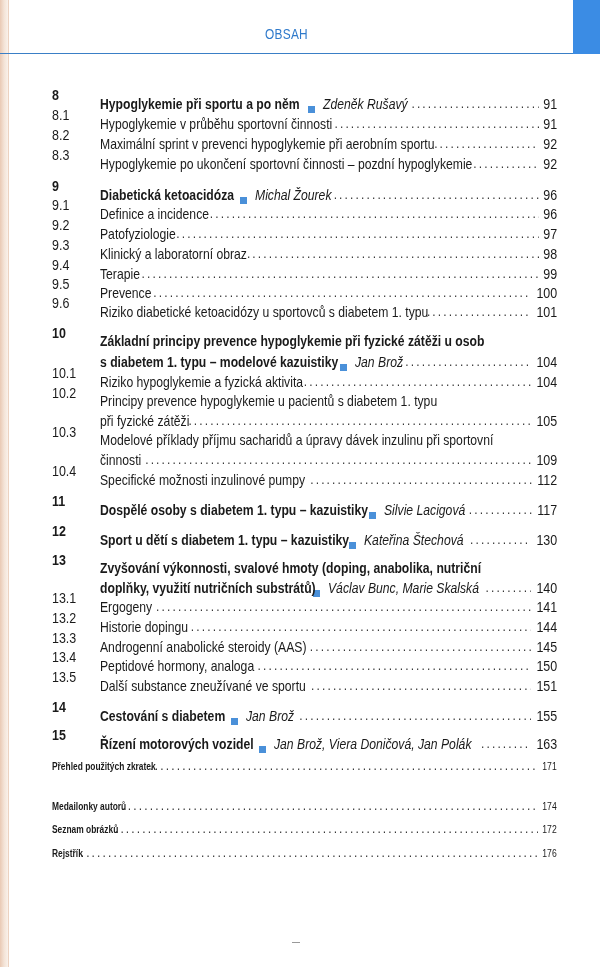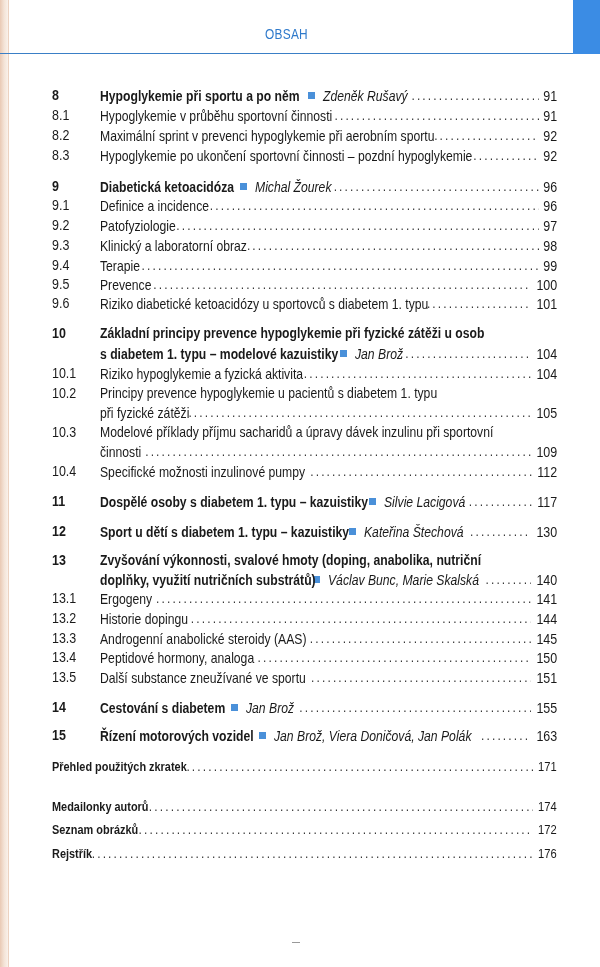--- a/index.html
+++ b/index.html
@@ -36,22 +36,22 @@
   .toc { position: absolute; left: 0; top: 0; width: 600px; }
   .row {
     position: absolute; left: 52px; width: 505px;
     font-size: 14.5px; line-height: 19px; height: 19px;
   }
   .row .num {
     position: absolute; left: 0; top: 0; width: 46px;
     display: inline-block; transform: scaleX(0.86); transform-origin: left;
   }
   .row .body {
-    position: absolute; left: 48px; right: 0; top: 0;
-    display: flex; align-items: center; white-space: nowrap; overflow: hidden;
+    position: absolute; left: 48px; right: 0; top: 8px;
+    display: flex; align-items: flex-end; white-space: nowrap; overflow: hidden;
   }
   .row .title-text { transform: scaleX(0.84); transform-origin: left; display: inline-block; }
   .row .lead {
     flex: 1 1 auto; overflow: hidden; margin: 0 2px;
     letter-spacing: 2.2px; color: #333;
   }
   .row .lead::before {
     content: ". . . . . . . . . . . . . . . . . . . . . . . . . . . . . . . . . . . . . . . . . . . . . . . . . . . . . . . . . . . . . . . . . . . . . . . . . . . . . . . . . . . . . . . . . . . . . . . . . . . . . . . . . . . . . . . . . . . . . . . . . . . . . . . . . . . . .";
     letter-spacing: -0.6px; font-size: 12px;
   }
@@ -65,21 +65,21 @@
     display: inline-block; width: 7px; height: 7px; background: #4a90d9;
     margin: 0 8px 1px 6px; vertical-align: middle; flex: 0 0 auto;
   }
   .author {
     font-style: italic; font-weight: normal; flex: 0 0 auto;
     transform: scaleX(0.84); transform-origin: left; display: inline-block;
     margin-right: -14px;
   }
   .standalone {
     position: absolute; left: 52px; width: 505px;
-    font-size: 13px; line-height: 19px; height: 19px;
+    font-size: 10px; line-height: 19px; height: 19px;
     display: flex; align-items: center; white-space: nowrap; overflow: hidden;
   }
   .standalone .title-text { font-weight: bold; transform: scaleX(0.84); transform-origin: left; display: inline-block; margin-right: -18px; }
   .standalone .lead { flex: 1 1 auto; overflow: hidden; margin: 0 2px; color: #333; }
   .standalone .lead::before {
     content: ". . . . . . . . . . . . . . . . . . . . . . . . . . . . . . . . . . . . . . . . . . . . . . . . . . . . . . . . . . . . . . . . . . . . . . . . . . . . . . . . . . . . . . . . . . . . . . . . . . . . . . . . . . . . . . . . . . . . . . . . . . . . . . . . . . . . . .";
     letter-spacing: -0.6px; font-size: 12px;
   }
   .standalone .page { flex: 0 0 auto; transform: scaleX(0.86); transform-origin: right; }
   .bottom-mark {

